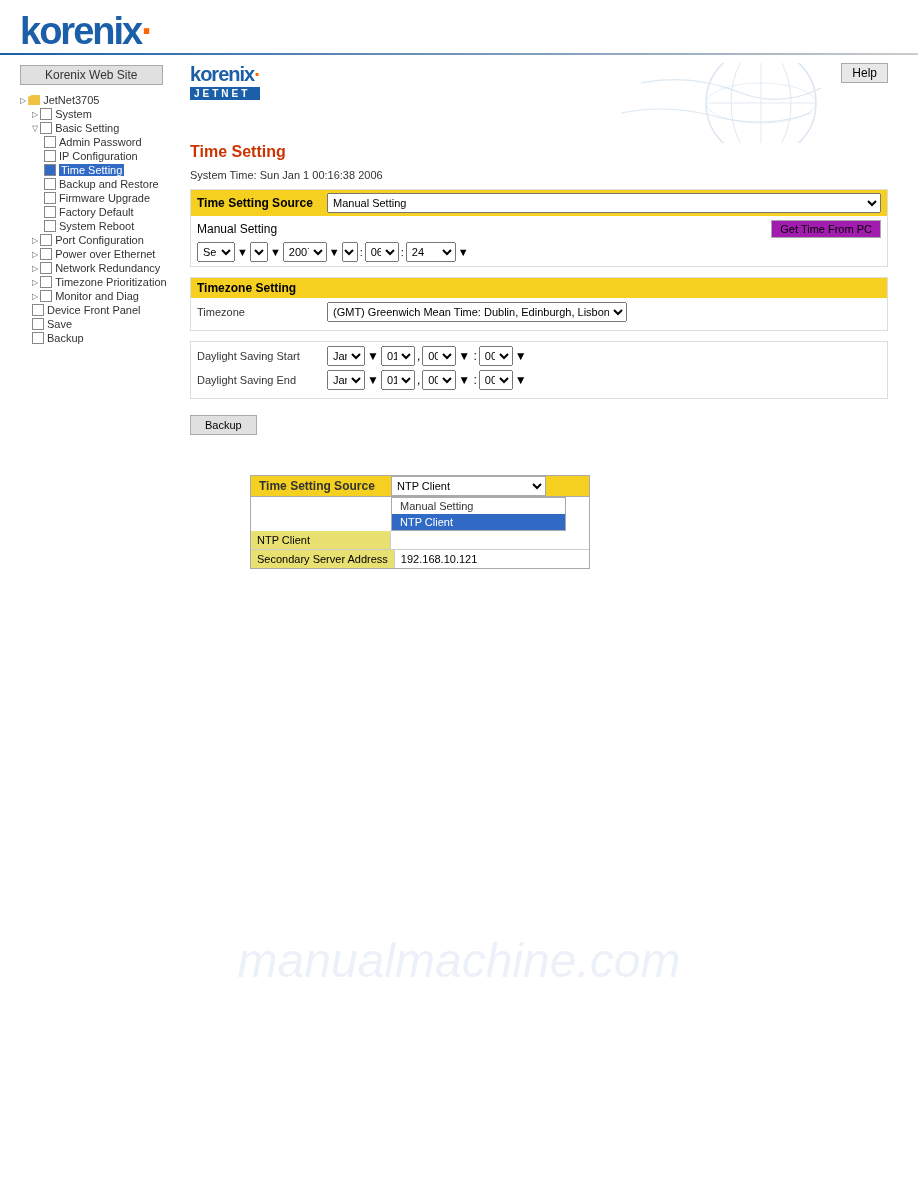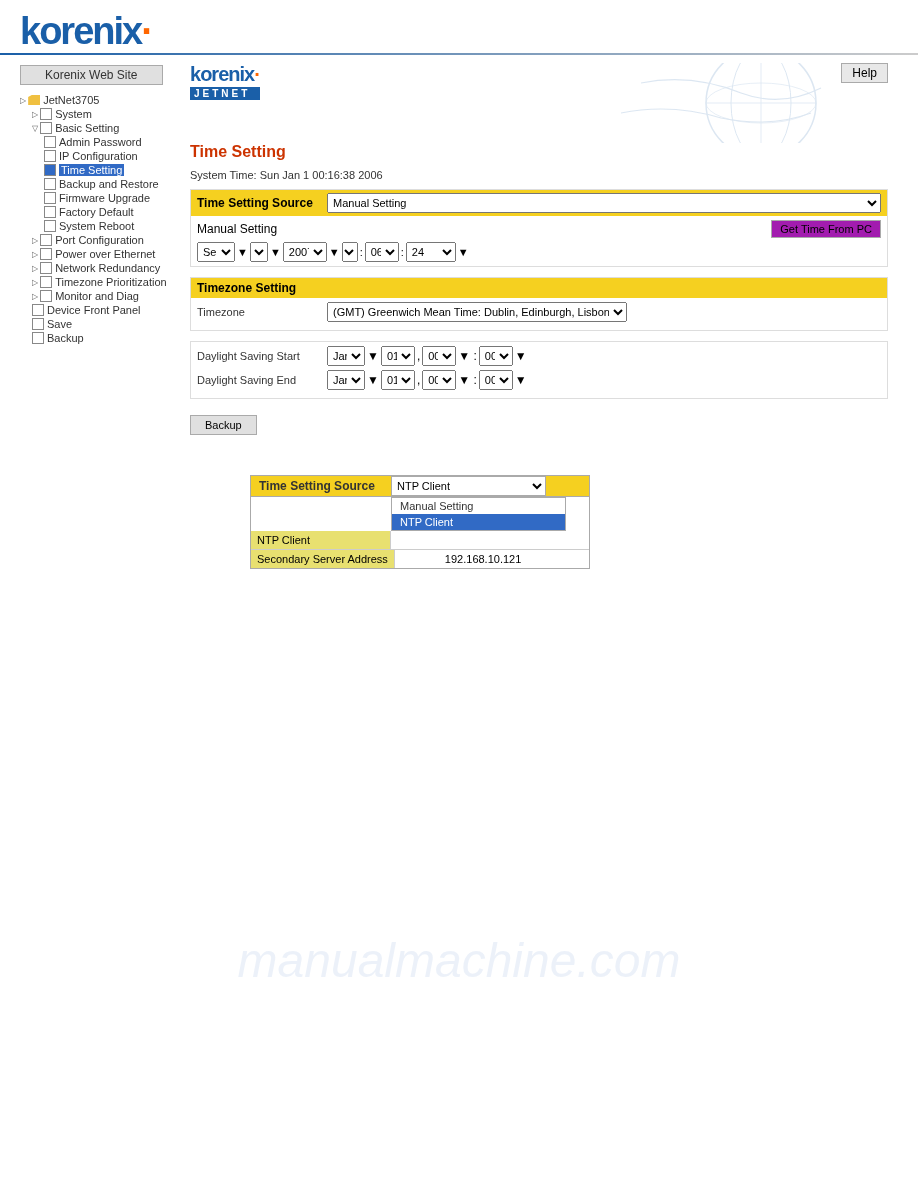--- a/index.html
+++ b/index.html
@@ -56,21 +56,21 @@
     .divider { height: 2px; background: linear-gradient(to right, #1a5fa8, #ccc); margin: 0 0 0 0; }
 
     .inner-header { display: flex; align-items: flex-start; justify-content: space-between; padding: 8px 0 0 0; }
     .inner-brand { display: flex; flex-direction: column; }
     .inner-korenix { color: #1a5fa8; font-size: 20px; font-weight: bold; letter-spacing: -1px; }
     .inner-jetnet-bar { background: #1a5fa8; color: #fff; font-size: 10px; font-weight: bold; padding: 1px 4px; letter-spacing: 3px; margin-top: 1px; }
     .bottom-ntp-table { border: 1px solid #aaa; width: 340px; }
     .bnt-header { display: flex; align-items: center; background: #f5d020; border-bottom: 1px solid #aaa; }
     .bnt-header-label { padding: 3px 8px; font-weight: bold; font-size: 12px; color: #333; min-width: 140px; }
     .bnt-row { display: flex; border-bottom: 1px solid #ccc; }
-    .bnt-row:last-child { border-bottom: none; gap: 44px; }
+    .bnt-row:last-child { border-bottom: none; }
     .bnt-label { background: #e8e070; padding: 3px 6px; font-size: 11px; min-width: 140px; border-right: 1px solid #ccc; }
     .bnt-value { padding: 3px 6px; font-size: 11px; flex: 1; }
   </style>
 </head>
 <body>
 
 <div class="top-logo-section">
   <span class="top-logo-text">k<span style="color:#1a5fa8">o</span>renix<span class="top-logo-dot">·</span></span>
 </div>
 <div class="divider"></div>

